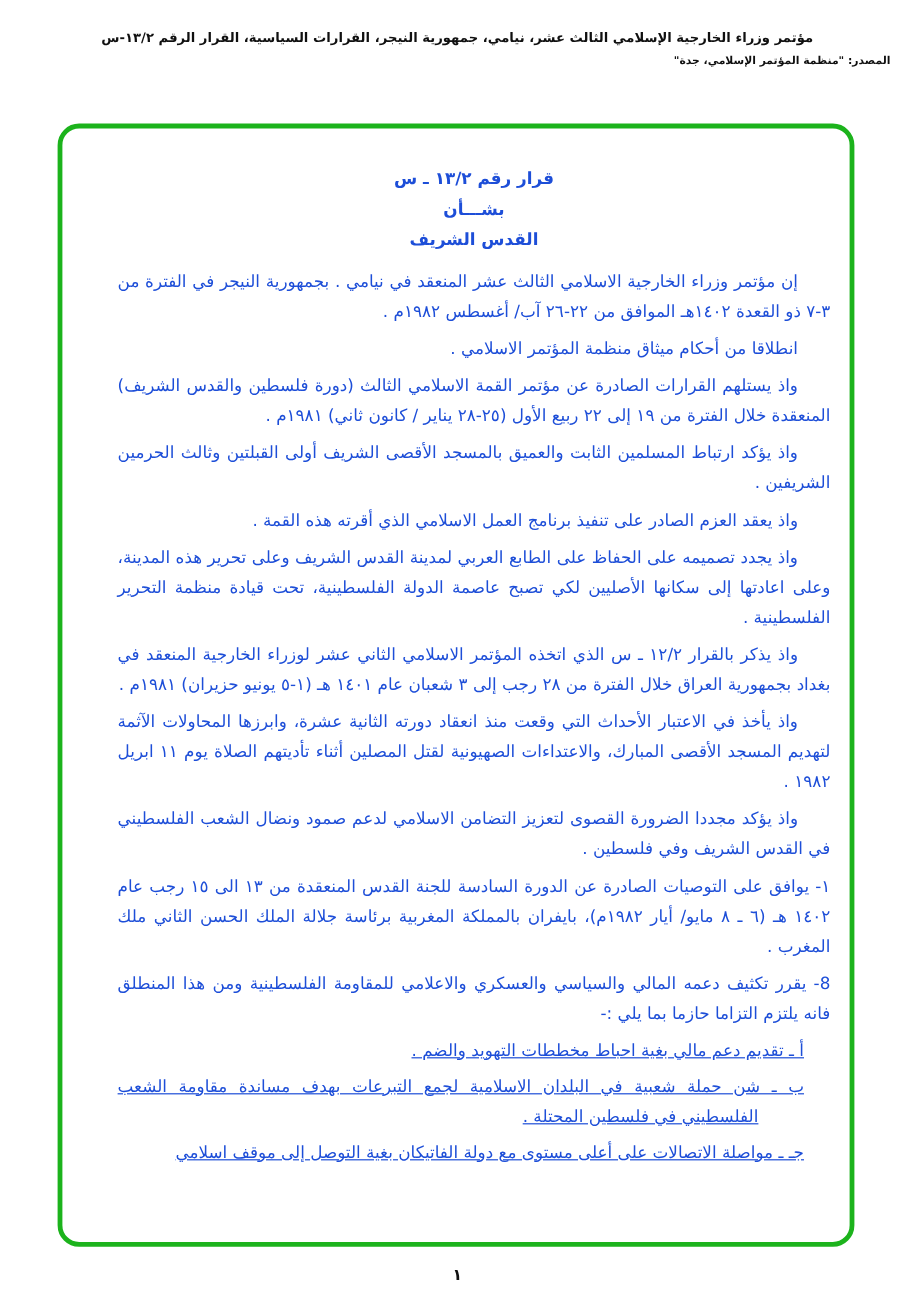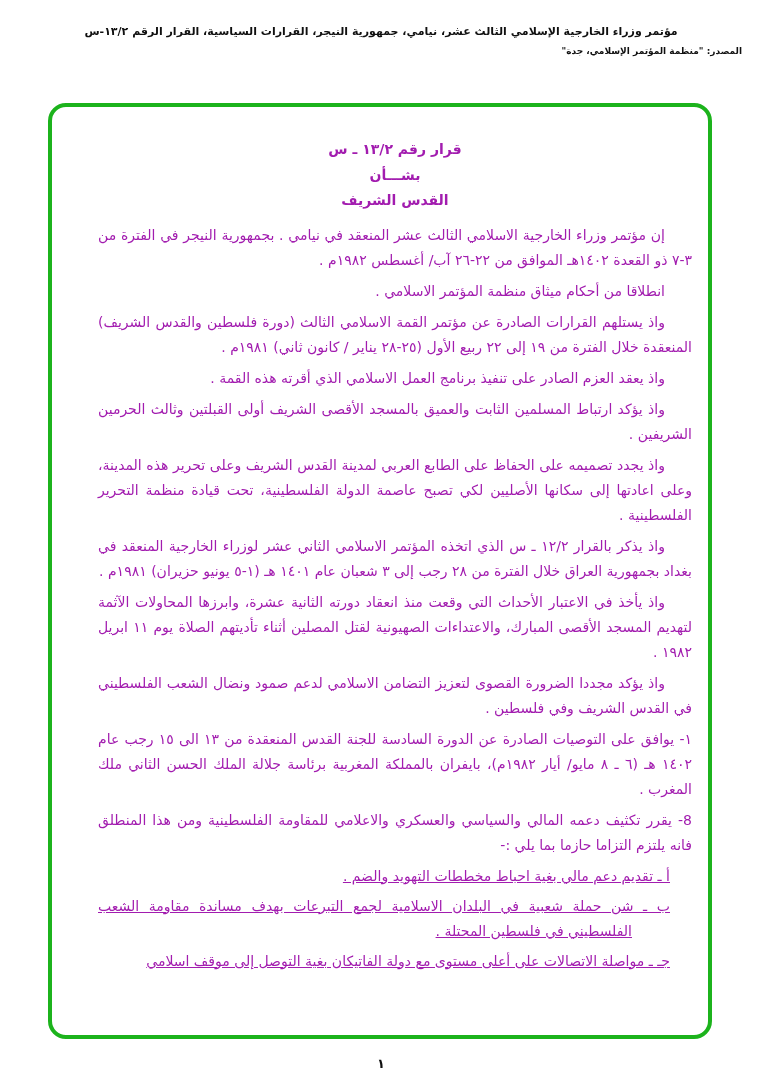--- a/index.html
+++ b/index.html
@@ -44,33 +44,33 @@
 <body>
 
 <div class="page">
 
   <div class="top-header">
     <div class="hline1">مؤتمر وزراء الخارجية الإسلامي الثالث عشر، نيامي، جمهورية النيجر، القرارات السياسية، القرار الرقم ١٣/٢-س</div>
     <div class="hline2">المصدر: "منظمة المؤتمر الإسلامي، جدة"</div>
   </div>
 
   <div class="green-frame" style="border-color: rgb(28, 179, 28);">
-    <div class="doc" style="color: #a21caf;">
+    <div class="doc" style="color: #1d4ed8;">
 
       <div class="title-block">
         <div>قرار رقم ١٣/٢ ـ س</div>
         <div>بشـــأن</div>
         <div>القدس الشريف</div>
       </div>
 
       <p class="para">إن مؤتمر وزراء الخارجية الاسلامي الثالث عشر المنعقد في نيامي . بجمهورية النيجر في الفترة من ٣-٧ ذو القعدة ١٤٠٢هـ الموافق من ٢٢-٢٦ آب/ أغسطس ١٩٨٢م .</p>
       <p class="para">انطلاقا من أحكام ميثاق منظمة المؤتمر الاسلامي .</p>
       <p class="para">واذ يستلهم القرارات الصادرة عن مؤتمر القمة الاسلامي الثالث (دورة فلسطين والقدس الشريف) المنعقدة خلال الفترة من ١٩ إلى ٢٢ ربيع الأول (٢٥-٢٨ يناير / كانون ثاني) ١٩٨١م .</p>
+      <p class="para">واذ يؤكد ارتباط المسلمين الثابت والعميق بالمسجد الأقصى الشريف أولى القبلتين وثالث الحرمين الشريفين .</p>
       <p class="para">واذ يعقد العزم الصادر على تنفيذ برنامج العمل الاسلامي الذي أقرته هذه القمة .</p>
-      <p class="para">واذ يؤكد ارتباط المسلمين الثابت والعميق بالمسجد الأقصى الشريف أولى القبلتين وثالث الحرمين الشريفين .</p>
       <p class="para">واذ يجدد تصميمه على الحفاظ على الطابع العربي لمدينة القدس الشريف وعلى تحرير هذه المدينة، وعلى اعادتها إلى سكانها الأصليين لكي تصبح عاصمة الدولة الفلسطينية، تحت قيادة منظمة التحرير الفلسطينية .</p>
       <p class="para">واذ يذكر بالقرار ١٢/٢ ـ س الذي اتخذه المؤتمر الاسلامي الثاني عشر لوزراء الخارجية المنعقد في بغداد بجمهورية العراق خلال الفترة من ٢٨ رجب إلى ٣ شعبان عام ١٤٠١ هـ (١-٥ يونيو حزيران) ١٩٨١م .</p>
       <p class="para">واذ يأخذ في الاعتبار الأحداث التي وقعت منذ انعقاد دورته الثانية عشرة، وابرزها المحاولات الآثمة لتهديم المسجد الأقصى المبارك، والاعتداءات الصهيونية لقتل المصلين أثناء تأديتهم الصلاة يوم ١١ ابريل ١٩٨٢ .</p>
       <p class="para">واذ يؤكد مجددا الضرورة القصوى لتعزيز التضامن الاسلامي لدعم صمود ونضال الشعب الفلسطيني في القدس الشريف وفي فلسطين .</p>
 
       <p class="item">١- يوافق على التوصيات الصادرة عن الدورة السادسة للجنة القدس المنعقدة من ١٣ الى ١٥ رجب عام ١٤٠٢ هـ (٦ ـ ٨ مايو/ أيار ١٩٨٢م)، بايفران بالمملكة المغربية برئاسة جلالة الملك الحسن الثاني ملك المغرب .</p>
       <p class="item">8- يقرر تكثيف دعمه المالي والسياسي والعسكري والاعلامي للمقاومة الفلسطينية ومن هذا المنطلق فانه يلتزم التزاما حازما بما يلي :-</p>
 
       <p class="sub">أ ـ تقديم دعم مالي بغية احباط مخططات التهويد والضم .</p>
       <p class="sub">ب ـ شن حملة شعبية في البلدان الاسلامية لجمع التبرعات بهدف مساندة مقاومة الشعب الفلسطيني في فلسطين المحتلة .</p>

